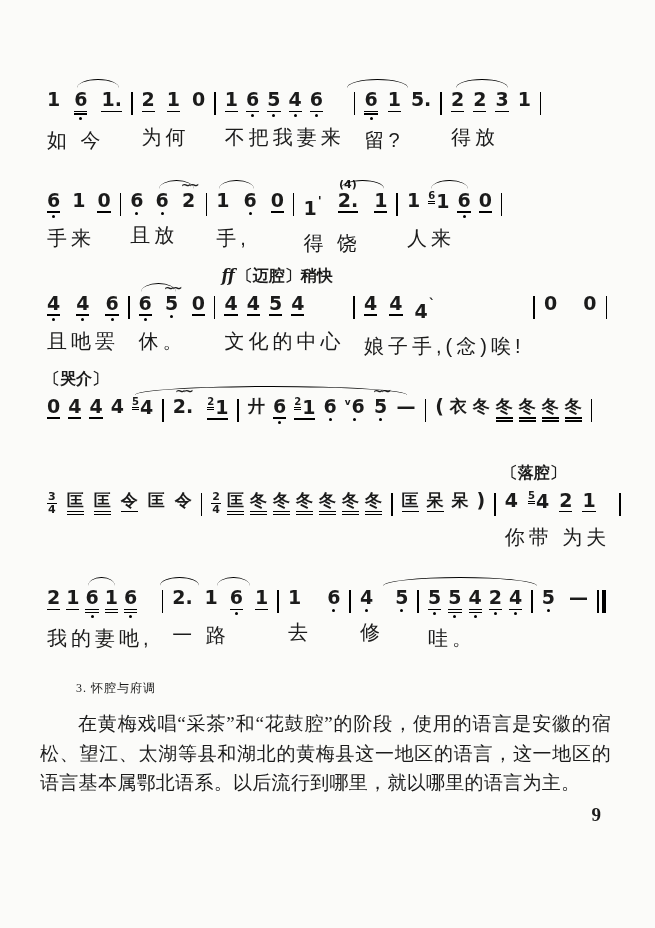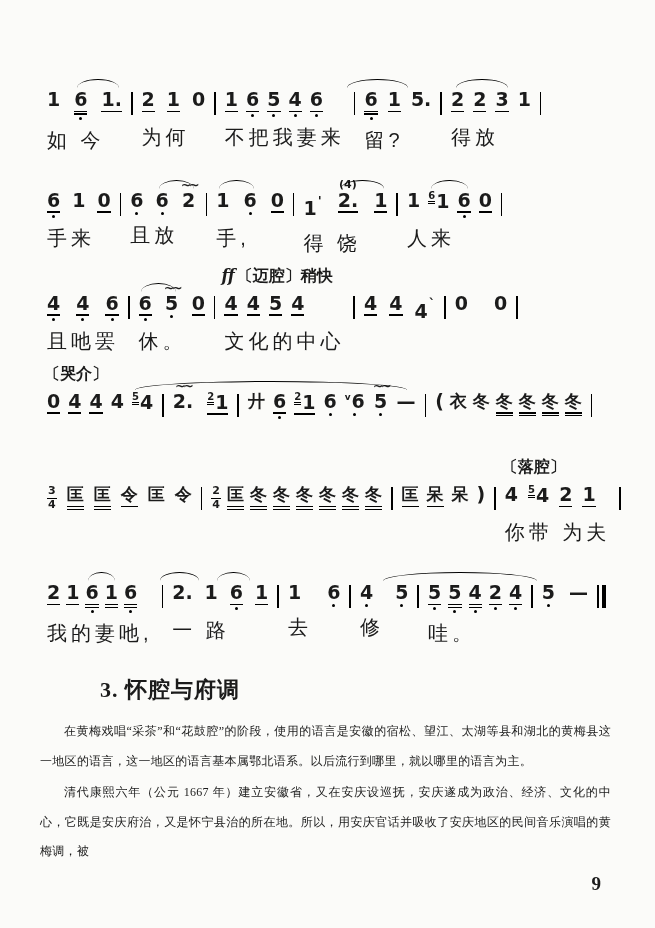--- a/index.html
+++ b/index.html
@@ -34,22 +34,22 @@
       font-weight:bold;font-family:"DejaVu Sans",sans-serif;margin-bottom:0;}
   .ts span:last-child{border-top:1px solid #000;padding:0 1px;}
   .m-lyric{font-size:20px;letter-spacing:4px;margin-top:4px;white-space:nowrap;min-height:20px;
            font-family:Liberation Sans, sans-serif;}
   .m-above{position:absolute;top:-15px;left:4px;font-size:16px;font-weight:bold;white-space:nowrap;}
   .m-above i{font-family:"DejaVu Serif","Liberation Serif",serif;margin-right:2px;}
   .arc{position:absolute;height:8px;border-top:1.6px solid #000;
        border-radius:50% 50% 0 0 / 100% 100% 0 0;}
   
   .text-block{margin-top:28px;}
-  .heading{font-size:22px;font-weight:bold;margin:0 0 12px 60px;letter-spacing:1px;}
-  .para{margin:0;text-indent:2em;font-size:12px;line-height:29.5px;text-align:justify;letter-spacing:0.3px;}
+  .heading{font-size:12px;font-weight:normal;margin:0 0 12px 36px;letter-spacing:1px;}
+  .para{margin:0;text-indent:2em;font-size:19px;line-height:29.5px;text-align:justify;letter-spacing:0.3px;}
   .para + .para{margin-top:2px;}
   .pagenum{text-align:right;font-size:19px;font-weight:bold;padding-right:10px;margin-top:6px;}
 </style>
 </head>
 <body>
 
 <div class="page">
   <div id="music">
       <div class="sys">
         <div class="m-row">
@@ -620,20 +620,21 @@
               <span class="note">
                 <span class="n-top"></span>
                 <span class="n-main">
                   <span class="n-d">4</span>
                   <span class="n-ac">`</span>
                 </span>
                 <span class="n-ul"></span>
                 <span class="n-low"></span>
               </span>
             </span>
+            <span class="m-lyric">娘子手,(念)唉!</span>
           </span>
           <span class="bar"></span>
           <span class="meas" style="--g: 26px;">
             <span class="m-notes">
               <span class="note">
                 <span class="n-top"></span>
                 <span class="n-main">
                   <span class="n-d">0</span>
                 </span>
                 <span class="n-ul"></span>
@@ -1391,16 +1392,15 @@
         </div>
         <span class="arc" style="left: 48.4688px; width: 26.4688px; top: 19px;"></span>
         <span class="arc" style="left: 119.766px; width: 39.6875px; top: 19px;"></span>
         <span class="arc" style="left: 177.453px; width: 32.4688px; top: 19px;"></span>
         <span class="arc" style="left: 342.812px; width: 153.828px; top: 19px;"></span>
       </div>
     </div>
   <div class="text-block">
     <h3 class="heading">3. 怀腔与府调</h3>
     <p class="para">在黄梅戏唱“采茶”和“花鼓腔”的阶段，使用的语言是安徽的宿松、望江、太湖等县和湖北的黄梅县这一地区的语言，这一地区的语言基本属鄂北语系。以后流行到哪里，就以哪里的语言为主。</p>
-    <p class="para">清代康熙六年（公元 1667 年）建立安徽省，又在安庆设巡抚，安庆遂成为政治、经济、文化的中心，它既是安庆府治，又是怀宁县治的所在地。所以，用安庆官话并吸收了安庆地区的民间音乐演唱的黄梅调，被</p>
   </div>
   <div class="pagenum">9</div>
 </div>
 
 </body></html>

